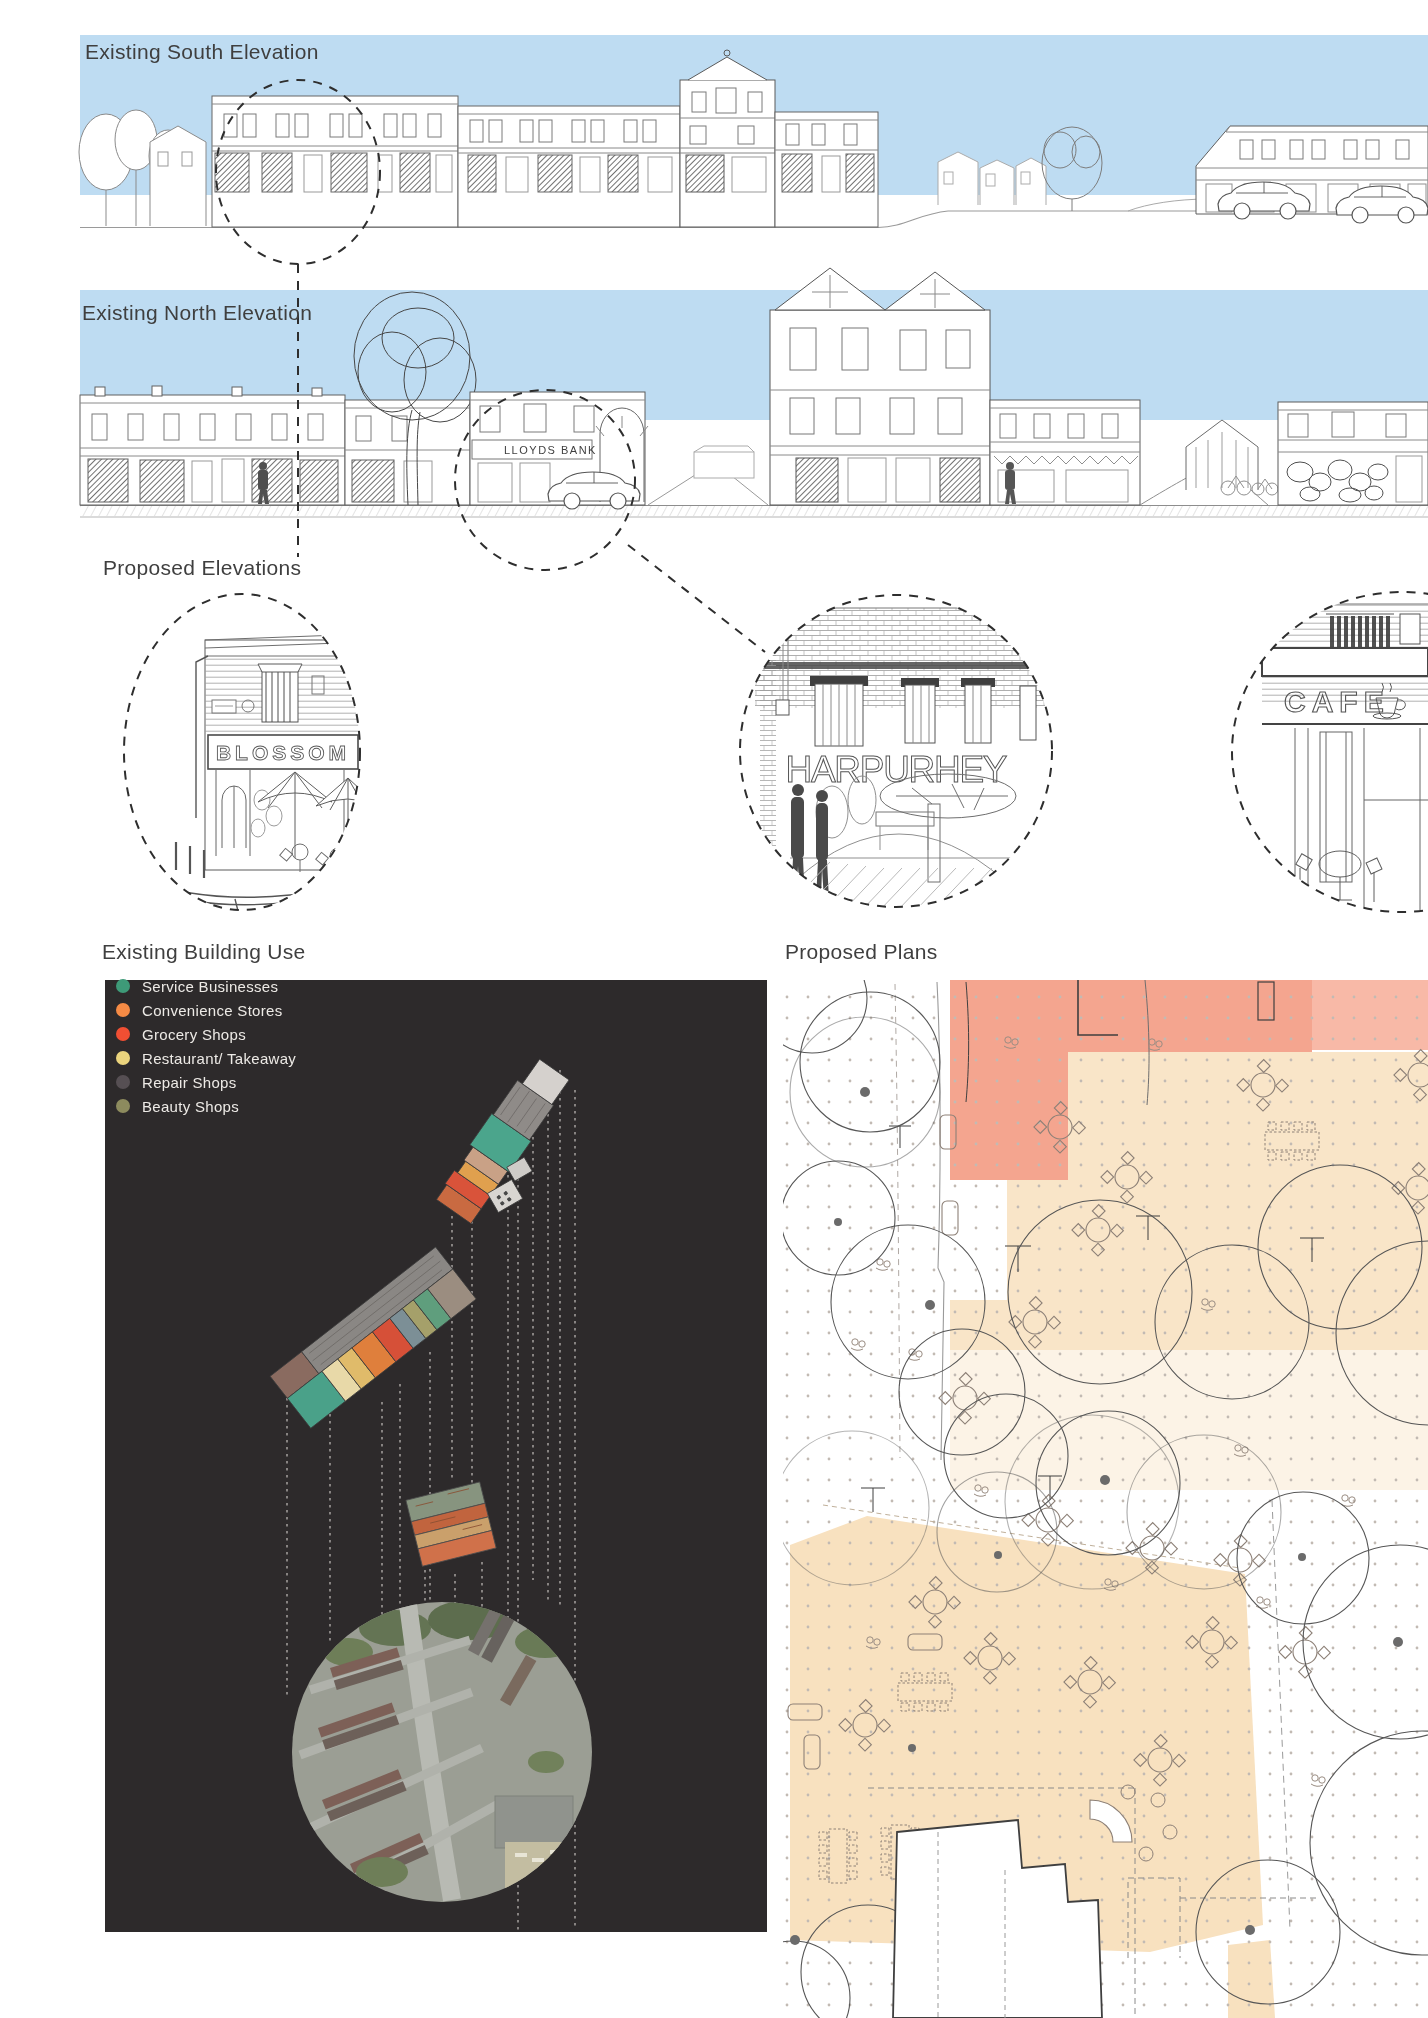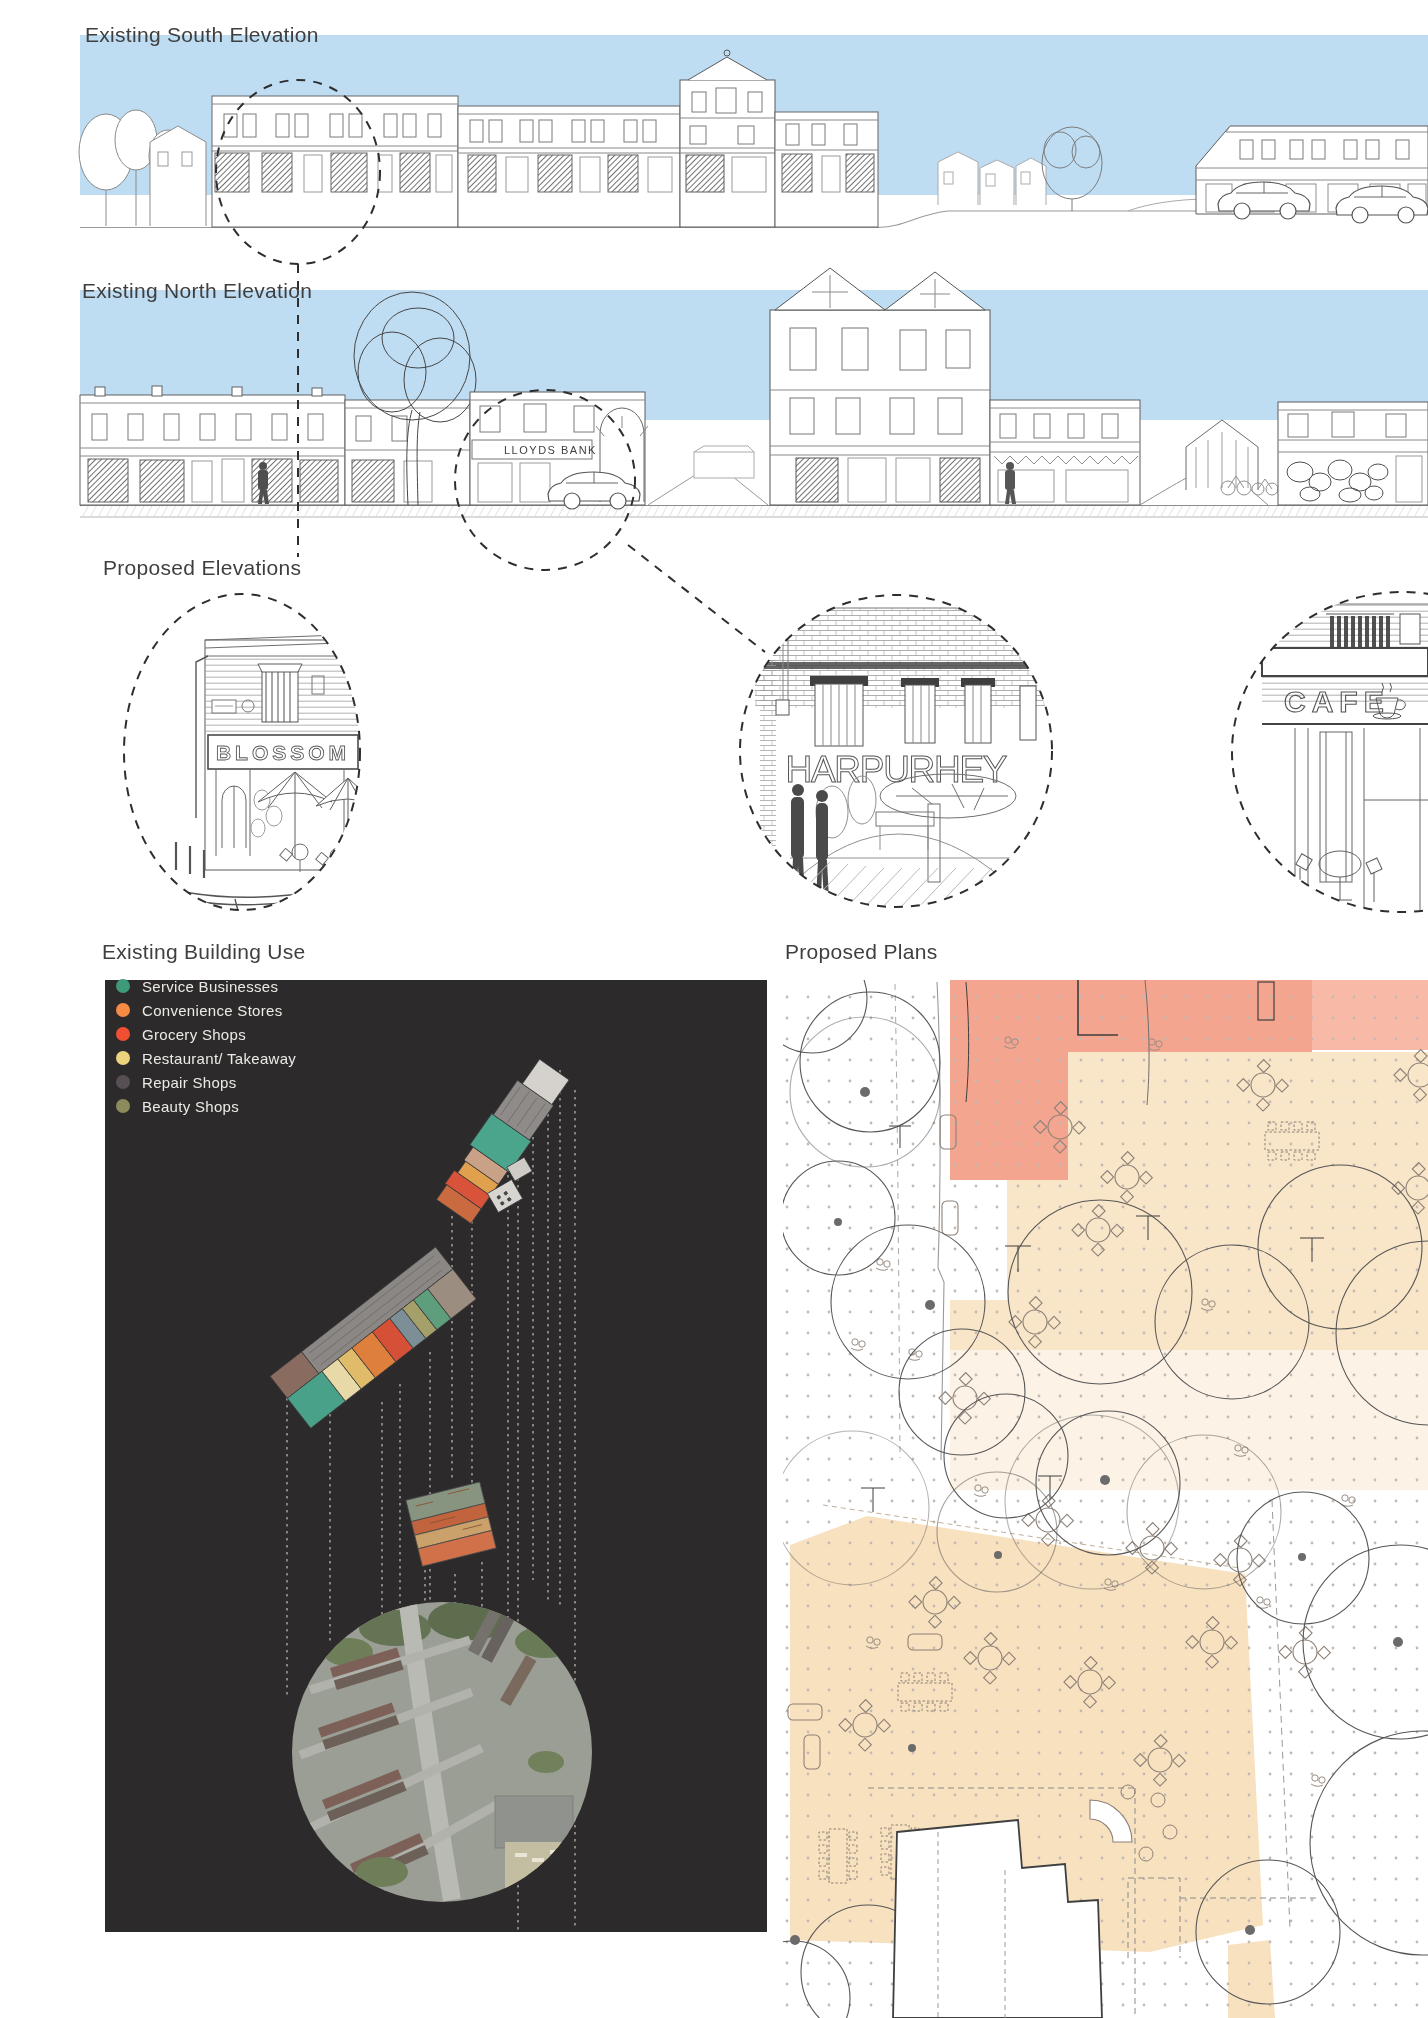--- a/index.html
+++ b/index.html
@@ -745,22 +745,22 @@
       <circle cx="795" cy="1940" r="5"></circle>
           <circle cx="912" cy="1748" r="4"></circle>
     </g>
 
     <path d="M897,1832 L1018,1820 L1022,1868 L1065,1864 L1068,1902 L1098,1900 L1102,2018 L893,2018 Z" fill="#ffffff" stroke="#3f3f3f" stroke-width="1.8"></path>
     <path d="M938,1832 V2018 M1005,1870 V2018" stroke="#9a9a9a" stroke-dasharray="5 4" fill="none"></path>
   </g>
 
 </svg>
 
-<div class="sec-label" style="left:85px;top:23px;">Existing South Elevation</div>
-<div class="sec-label" style="left:82px;top:279px;">Existing North Elevation</div>
+<div class="sec-label" style="left:85px;top:40px;">Existing South Elevation</div>
+<div class="sec-label" style="left:82px;top:301px;">Existing North Elevation</div>
 <div class="sec-label" style="left:103px;top:556px;">Proposed Elevations</div>
 <div class="sec-label" style="left:102px;top:940px;text-align:center;">Existing Building Use</div>
 <div class="sec-label" style="left:785px;top:940px;">Proposed Plans</div>
 
 <div class="legend">
   <div class="legend-row">
     <span class="legend-dot" style="background-color: rgb(62, 154, 120);"></span>
     <span class="legend-text">Service Businesses</span>
   </div>
   <div class="legend-row">

